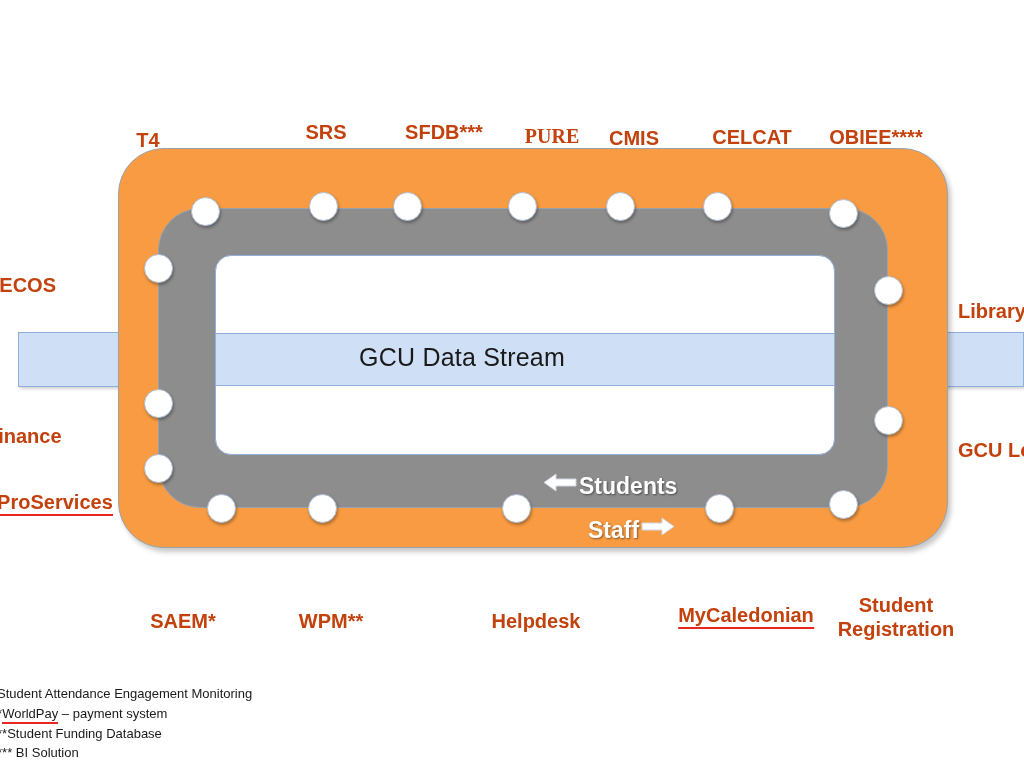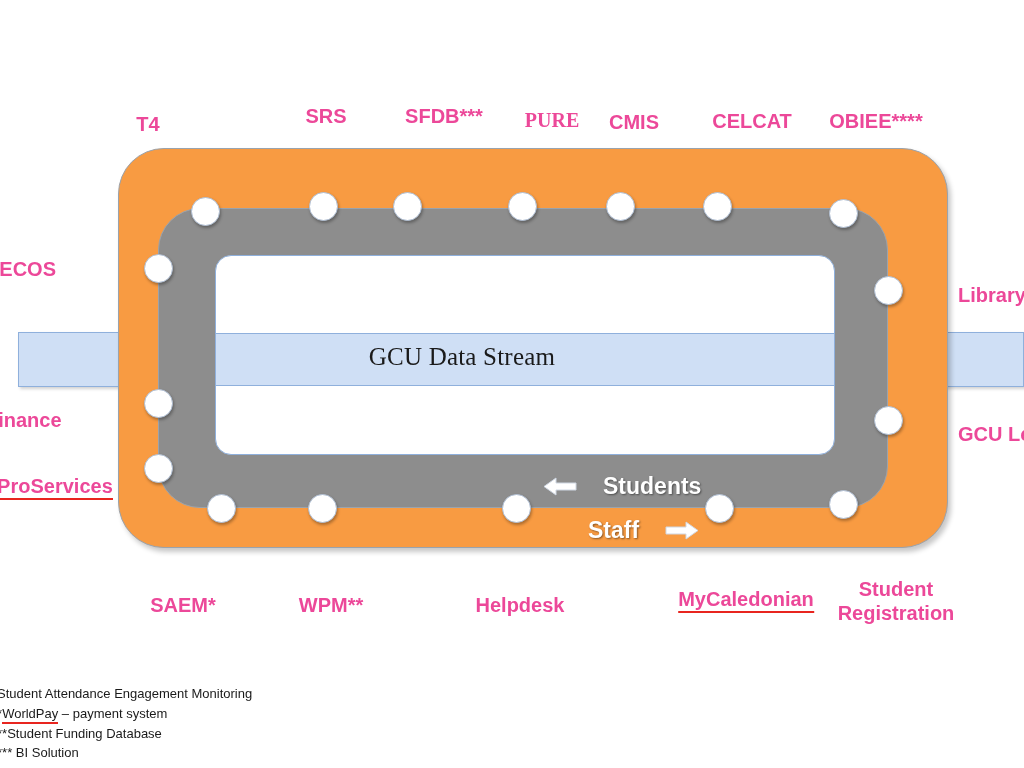--- a/index.html
+++ b/index.html
@@ -33,21 +33,21 @@
   .stream-label {
     position: absolute;
     left: 0;
     top: 343px;
     width: 924px;
     text-align: center;
     font-size: 25px;
     color: #1a1a1a;
     letter-spacing: 0.2px;
     z-index: 6;
-    font-family: Liberation Serif, serif;
+    font-family: Liberation Sans, sans-serif;
   }
 
   
   .orange-track {
     position: absolute;
     left: 118px;
     top: 148px;
     width: 830px;
     height: 400px;
     background: #f89b42;
@@ -110,44 +110,44 @@
     box-sizing: border-box;
     box-shadow: 1px 2px 3px rgba(0,0,0,0.30);
     z-index: 7;
   }
 
   
   .lbl {
     position: absolute;
     font-size: 20px;
     font-weight: bold;
-    color: #ec4899;
+    color: #c2410c;
     white-space: nowrap;
     z-index: 8;
     font-family: "Liberation Sans", sans-serif;
+    margin-top: 16px;
   }
   .lbl.center { transform: translateX(-50%); }
   .lbl.two-line { line-height: 1.18; white-space: normal; text-align: center; }
   .misspelled {
     border-bottom: 2px solid #e8251f;
     padding-bottom: 1px;
   }
 
   
   .flow {
     position: absolute;
     font-size: 23px;
     font-weight: bold;
     color: #ffffff;
     text-shadow: 1px 1px 2px rgba(0,0,0,0.45);
     white-space: nowrap;
     z-index: 9;
     display: flex;
-    align-items: center;
-    gap: 26px;
+    gap: 2px;
     font-family: "Liberation Sans", sans-serif;
   }
   .arrow-svg { display: block; }
 
   
   .footnotes {
     position: absolute;
     left: -8px;
     top: 684px;
     z-index: 10;
@@ -205,21 +205,21 @@
       <div class="lbl center" style="left: 634px; top: 111px;"><span>CMIS</span></div>
       <div class="lbl center" style="left: 752px; top: 110px;"><span>CELCAT</span></div>
       <div class="lbl center" style="left: 876px; top: 110px;"><span>OBIEE****</span></div>
       <div class="lbl" style="left: -14px; top: 258px;"><span>PECOS</span></div>
       <div class="lbl" style="left: -14px; top: 409px;"><span>Finance</span></div>
       <div class="lbl" style="left: -14px; top: 475px;"><span class="misspelled">eProServices</span></div>
       <div class="lbl" style="left: 958px; top: 284px;"><span>Library</span></div>
       <div class="lbl" style="left: 958px; top: 423px;"><span>GCU Learn</span></div>
       <div class="lbl center" style="left: 183px; top: 594px;"><span>SAEM*</span></div>
       <div class="lbl center" style="left: 331px; top: 594px;"><span>WPM**</span></div>
-      <div class="lbl center" style="left: 520px; top: 594px;"><span>Helpdesk</span></div>
+      <div class="lbl center" style="left: 536px; top: 594px;"><span>Helpdesk</span></div>
       <div class="lbl center" style="left: 746px; top: 588px;"><span class="misspelled">MyCaledonian</span></div>
       <div class="lbl center two-line" style="left: 896px; top: 578px; width: 150px;"><span>Student Registration</span></div>
     </div>
   <div id="flow-layer">
       <div class="flow" style="left: 543px; top: 473px;">
         <span>
           <svg class="arrow-svg" width="34" height="19" viewBox="0 0 34 19" aria-hidden="true">
             <path d="M13 1 L13 6 L33 6 L33 13 L13 13 L13 18 L1 9.5 Z" fill="#ffffff" stroke="#cfd7e3" stroke-width="1" stroke-linejoin="round"></path>
           </svg>
         </span>

